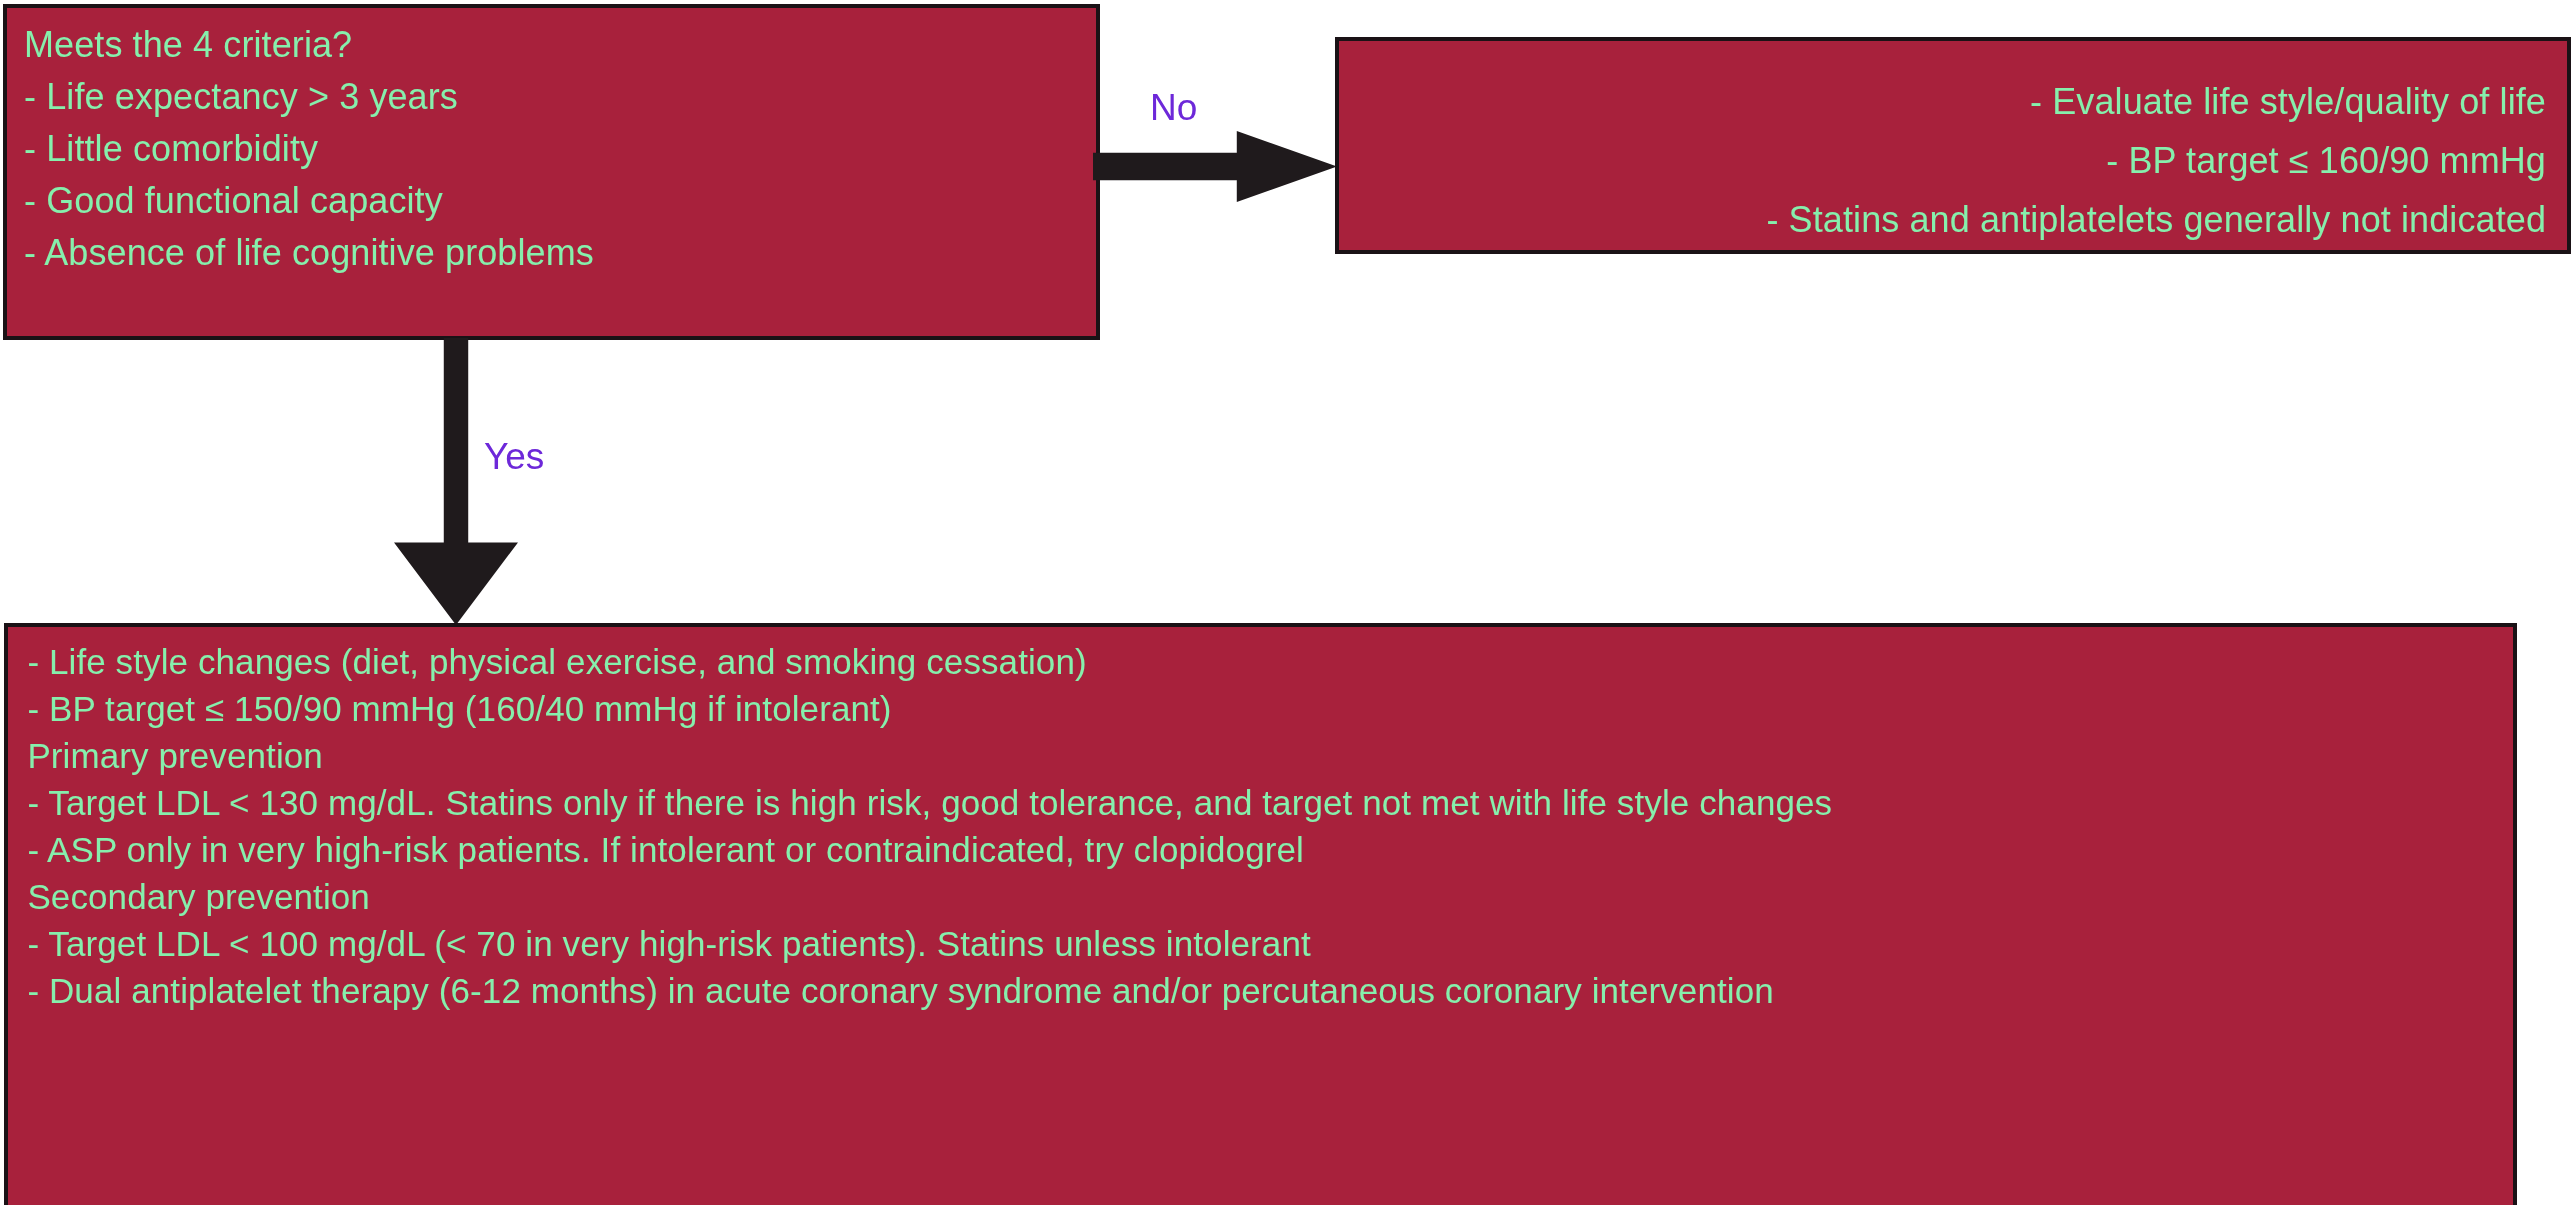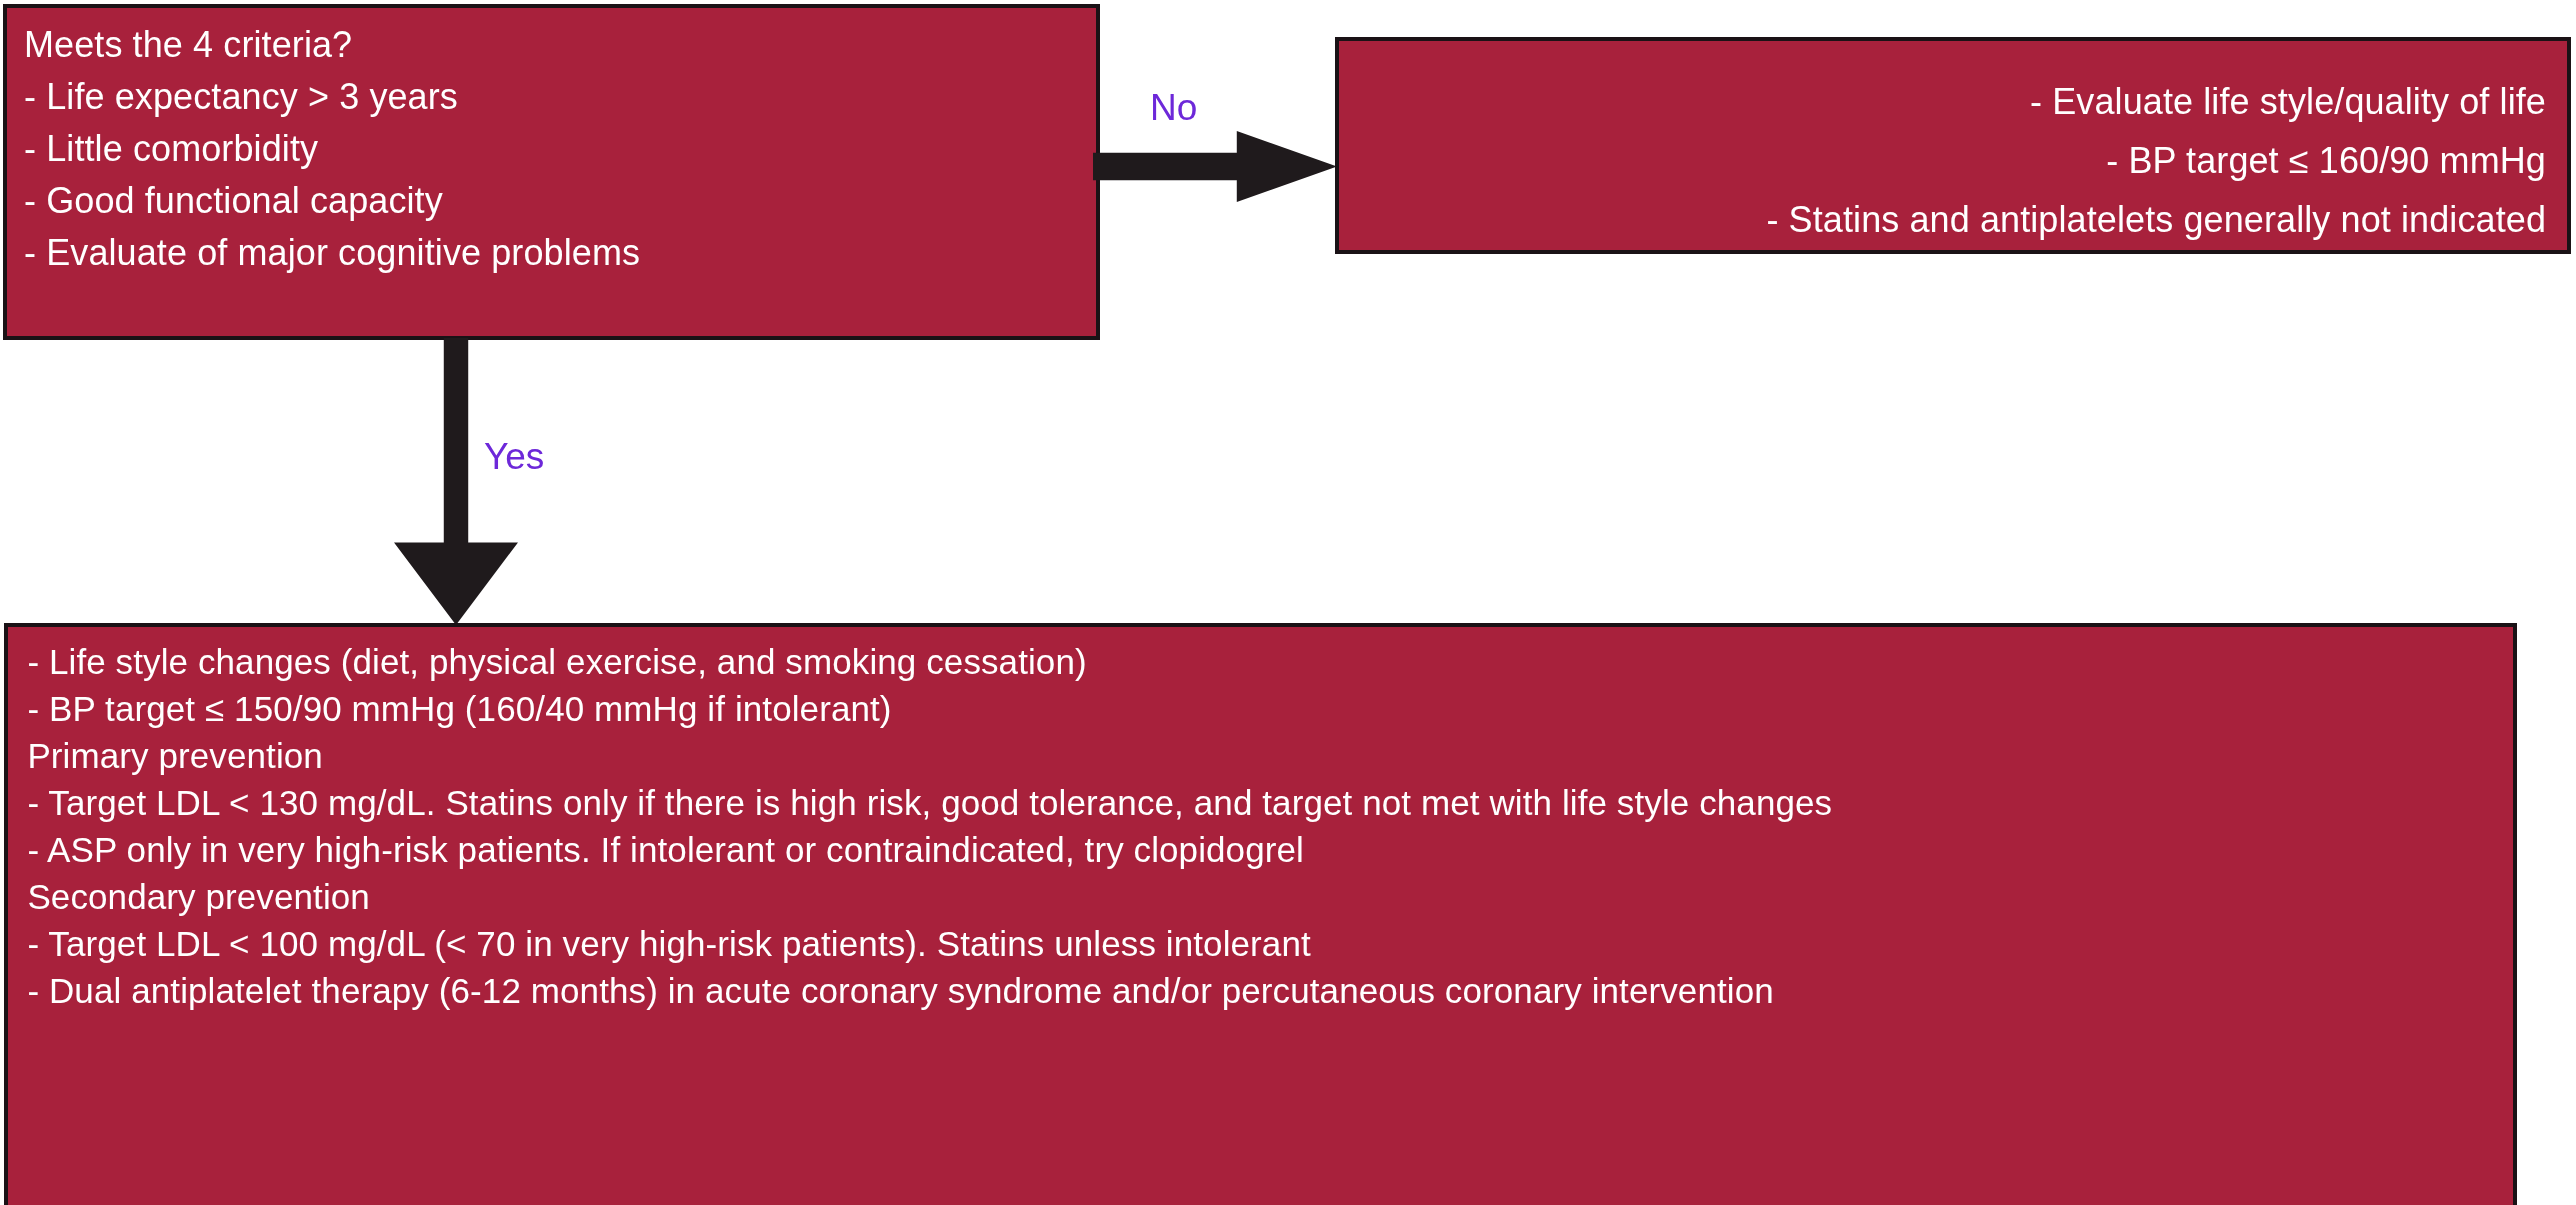--- a/index.html
+++ b/index.html
@@ -30,21 +30,21 @@
     right: 0;
     top: 0;
     padding: 12.2px 19px;
     box-sizing: border-box;
   }
 
   .line {
     font-size: 35px;
     line-height: 49px;
     white-space: nowrap;
-    color: #ffffff;
+    color: #86efac;
     letter-spacing: 0.1px;
   }
 
   .line.heading {
     line-height: 45px;
   }
 
   
   #box-criteria {
     left: 2.6px;
@@ -104,21 +104,21 @@
 <body>
 
 <div id="canvas">
 
   <div class="box" id="box-criteria">
     <div class="box-lines">
       <div class="line">Meets the 4 criteria?</div>
       <div class="line">- Life expectancy &gt; 3 years</div>
       <div class="line">- Little comorbidity</div>
       <div class="line">- Good functional capacity</div>
-      <div class="line">- Evaluate of major cognitive problems</div>
+      <div class="line">- Absence of life cognitive problems</div>
     </div>
   </div>
 
   <svg class="arrow-no" viewBox="0 0 280 82" preserveAspectRatio="none">
     <polygon points="0,25 165,25 165,0 280,41 165,82 165,57 0,57" fill="#1f1a1c"></polygon>
   </svg>
   <div class="edge-label" id="label-no">No</div>
 
   <div class="box" id="box-no-branch">
     <div class="box-lines">

